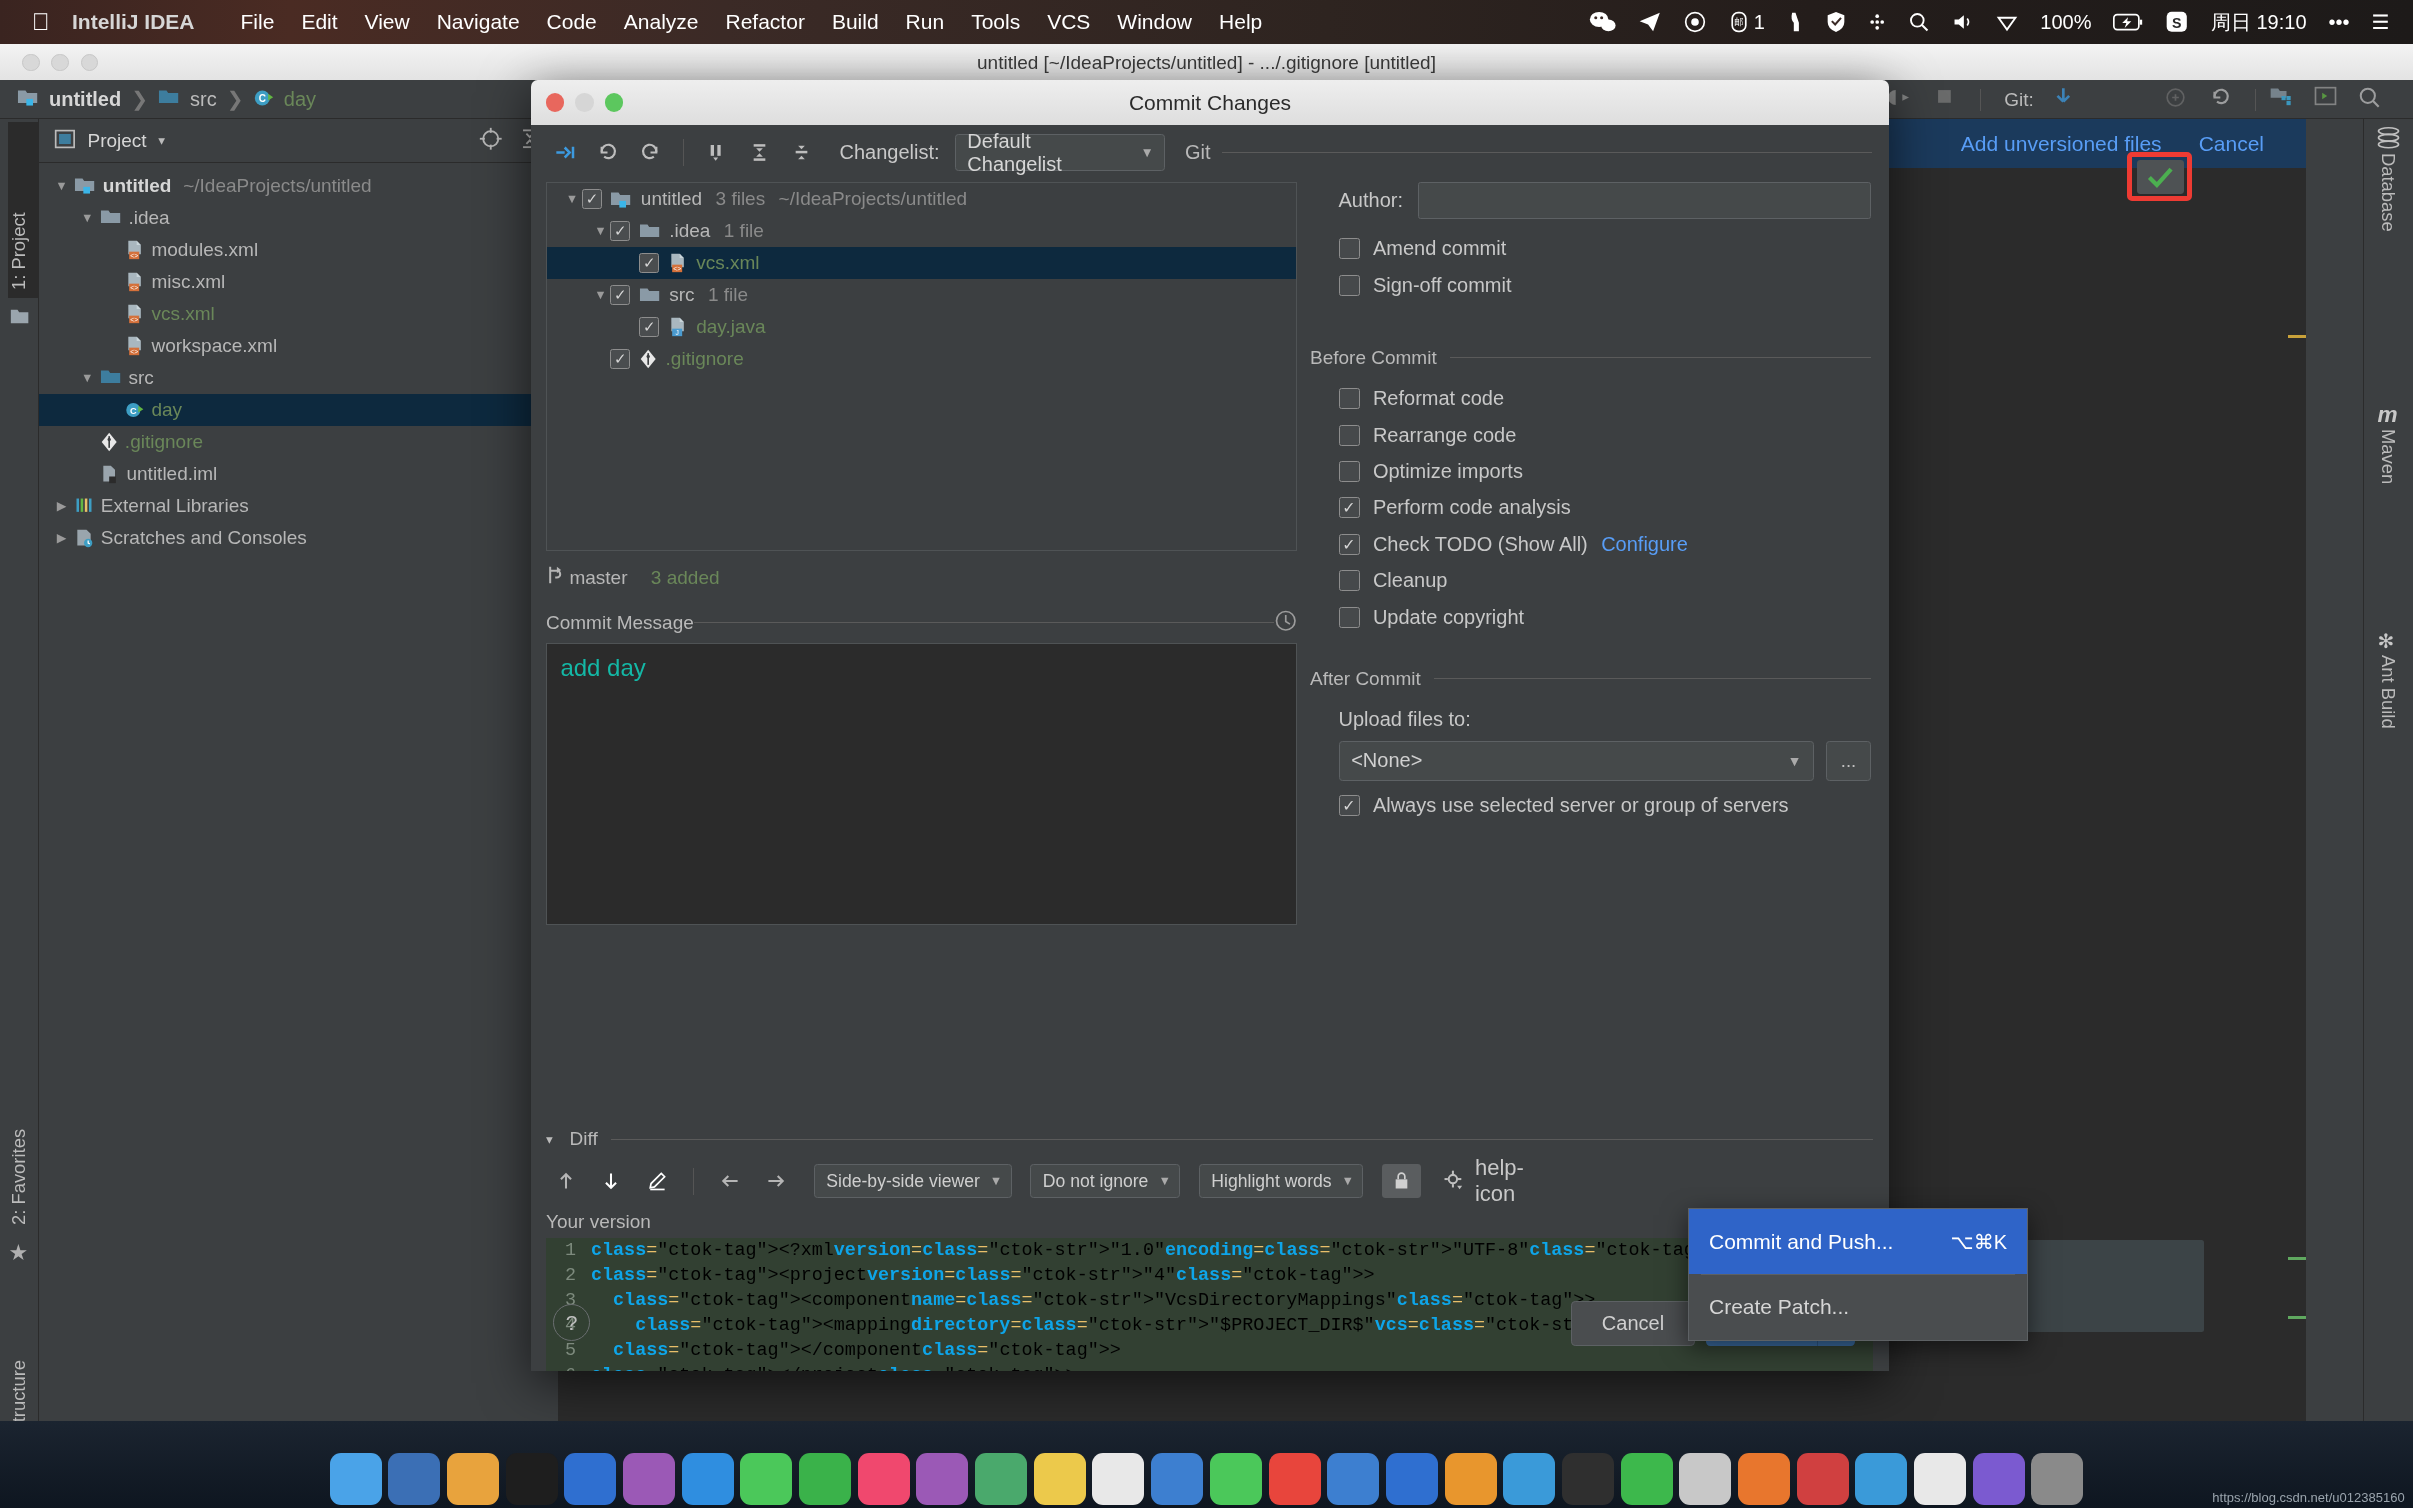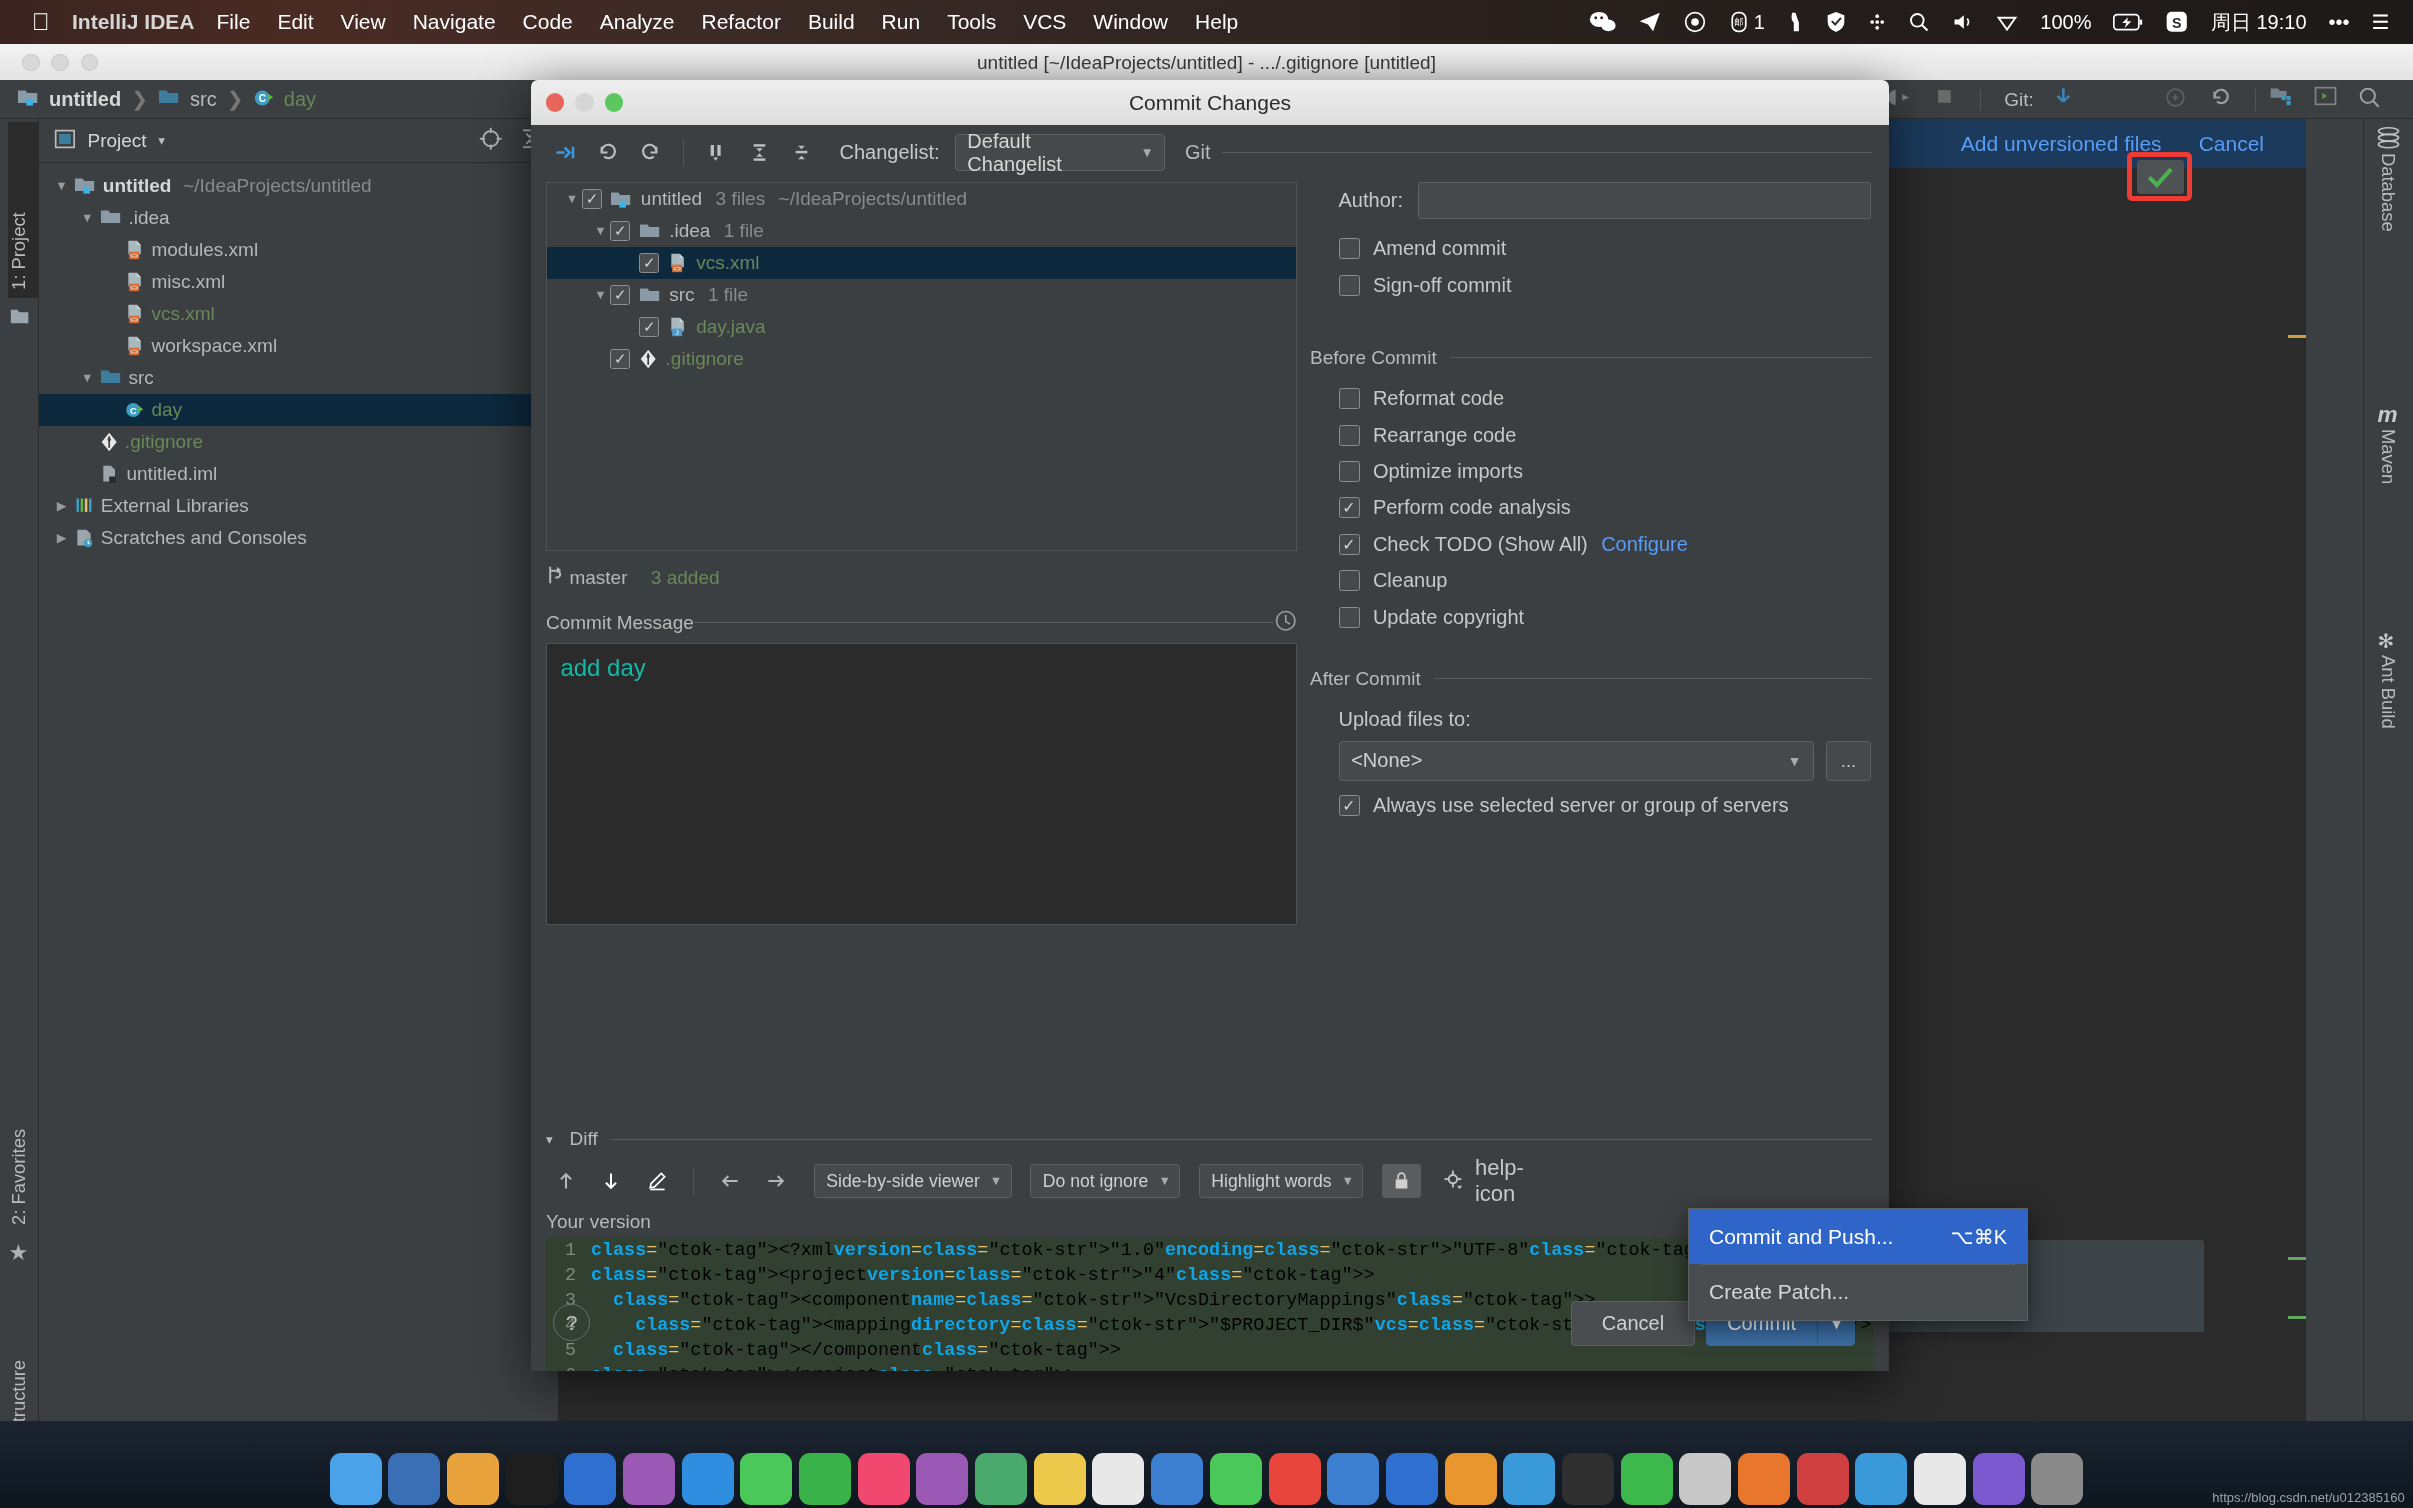--- a/index.html
+++ b/index.html
@@ -13,21 +13,21 @@
 
   
   .macbar {
     position: absolute; top: 0; left: 0; width: 2413px; height: 44px;
     background: linear-gradient(90deg,#3a2420 0%,#4a2b23 12%,#3b2a26 30%,#2e2420 55%,#241d1b 75%,#1d1a19 100%);
     display: flex; align-items: center; color: #fff;
     font-size: 21px; z-index: 60;
   }
   .macbar .apple { margin: 0 22px 0 32px; font-size: 24px; line-height: 1; }
   .macbar .mi { margin-right: 27px; white-space: nowrap; font-size: 21px; }
-  .macbar .mi.bold { font-weight: bold; margin-right: 22px; }
+  .macbar .mi.bold { font-weight: bold; margin-right: 46px; }
   .macbar .spacer { flex: 1; }
   .macbar .ti { margin-right: 22px; display: flex; align-items: center; white-space: nowrap; font-size: 20px;}
   .macbar .ti.last { margin-right: 23.5px; }
 
   
   .ide-titlebar {
     position: absolute; top: 44px; left: 0; width: 2413px; height: 37px;
     background: linear-gradient(180deg,#f3f3f3,#e3e3e3);
     display: flex; align-items: center;
   }
@@ -231,21 +231,21 @@
           display:flex;align-items:center;justify-content:space-between;padding:0 11.7px; font-size:20px;color:#d0d0d0;}
   .dotsbtn { width: 45px; height:40px; background:#45494a;border:0.8px solid #5d6164;border-radius:3.4px;
              display:flex;align-items:center;justify-content:center;color:#c0c0c0;font-size:18.4px;}
   .linklike { color:#589df6; }
 
   
   .popup {
     position:absolute; left: 1688px; top: 1208px; width: 340px;
     background:#4a4d4f; border:0.8px solid #5d6164; z-index: 70; box-shadow: 0 6.7px 23.5px rgba(0,0,0,.55);
   }
-  .pitem { height: 55px; display:flex; align-items:center; padding: 0 20px; font-size: 21px; color:#d6d6d6; }
+  .pitem { height: 65px; display:flex; align-items:center; padding: 0 20px; font-size: 21px; color:#d6d6d6; }
   .pitem.hl { background: #2f64c8; color:#fff; }
   .pitem .sc { margin-left:auto; font-size: 20px; }
   .pdiv { height:0.8px; background:#5d6164; margin: 0 11.7px; }
 
   
   .ghosttip {
     position:absolute; left: 1785px; top: 1240px; width: 419px; height: 92px;
     background:#3c4447; color:#e0e0e0; font-size: 22px; font-weight:bold;
     padding: 22px 0 0 50px; z-index: 45; border-radius: 2.5px;
   }

